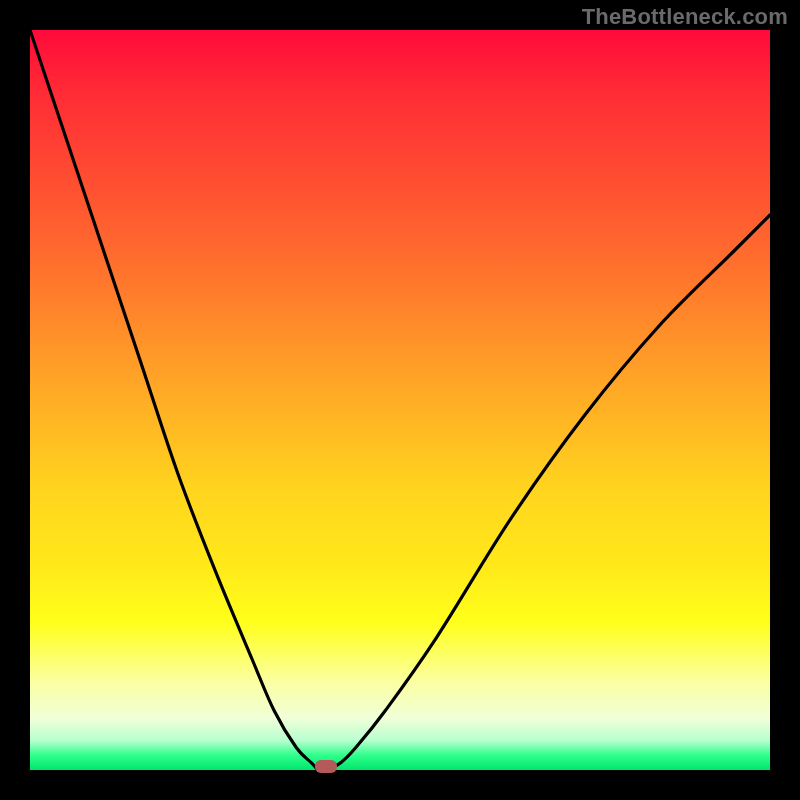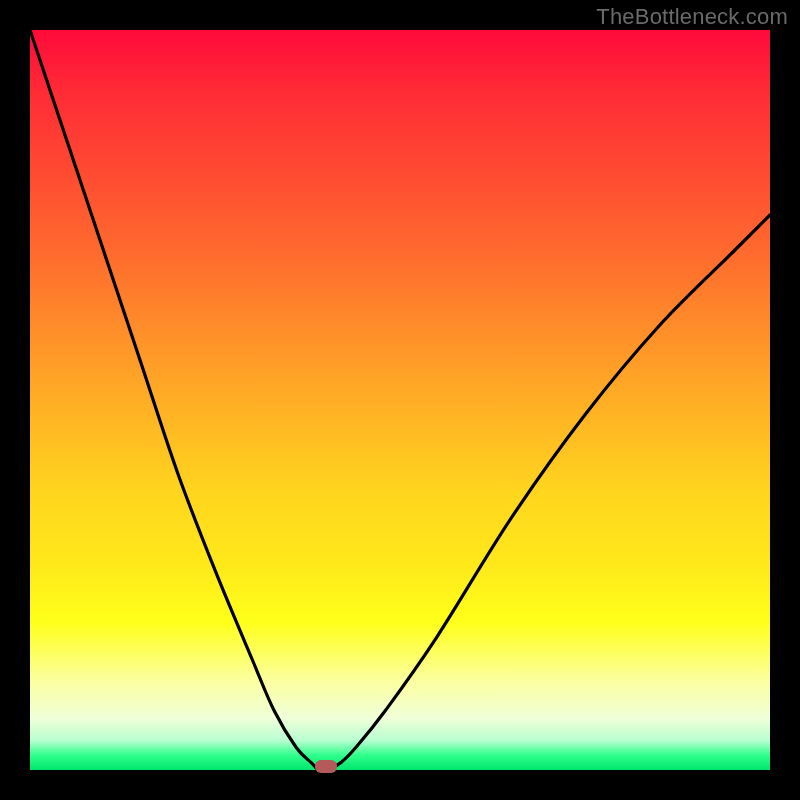--- a/index.html
+++ b/index.html
@@ -37,21 +37,21 @@
       #b8ffd0 96%,
       #2fff8c 98%,
       #00e66c 100%);
   }
   .watermark {
     position: absolute;
     top: 4px;
     right: 12px;
     font-family: Arial, Helvetica, sans-serif;
     font-size: 22px;
-    font-weight: 400;
+    font-weight: 700;
     color: #6a6a6a;
     letter-spacing: 0.2px;
     user-select: none;
   }
   svg.curve {
     position: absolute;
     left: 30px;
     top: 30px;
     width: 740px;
     height: 740px;

